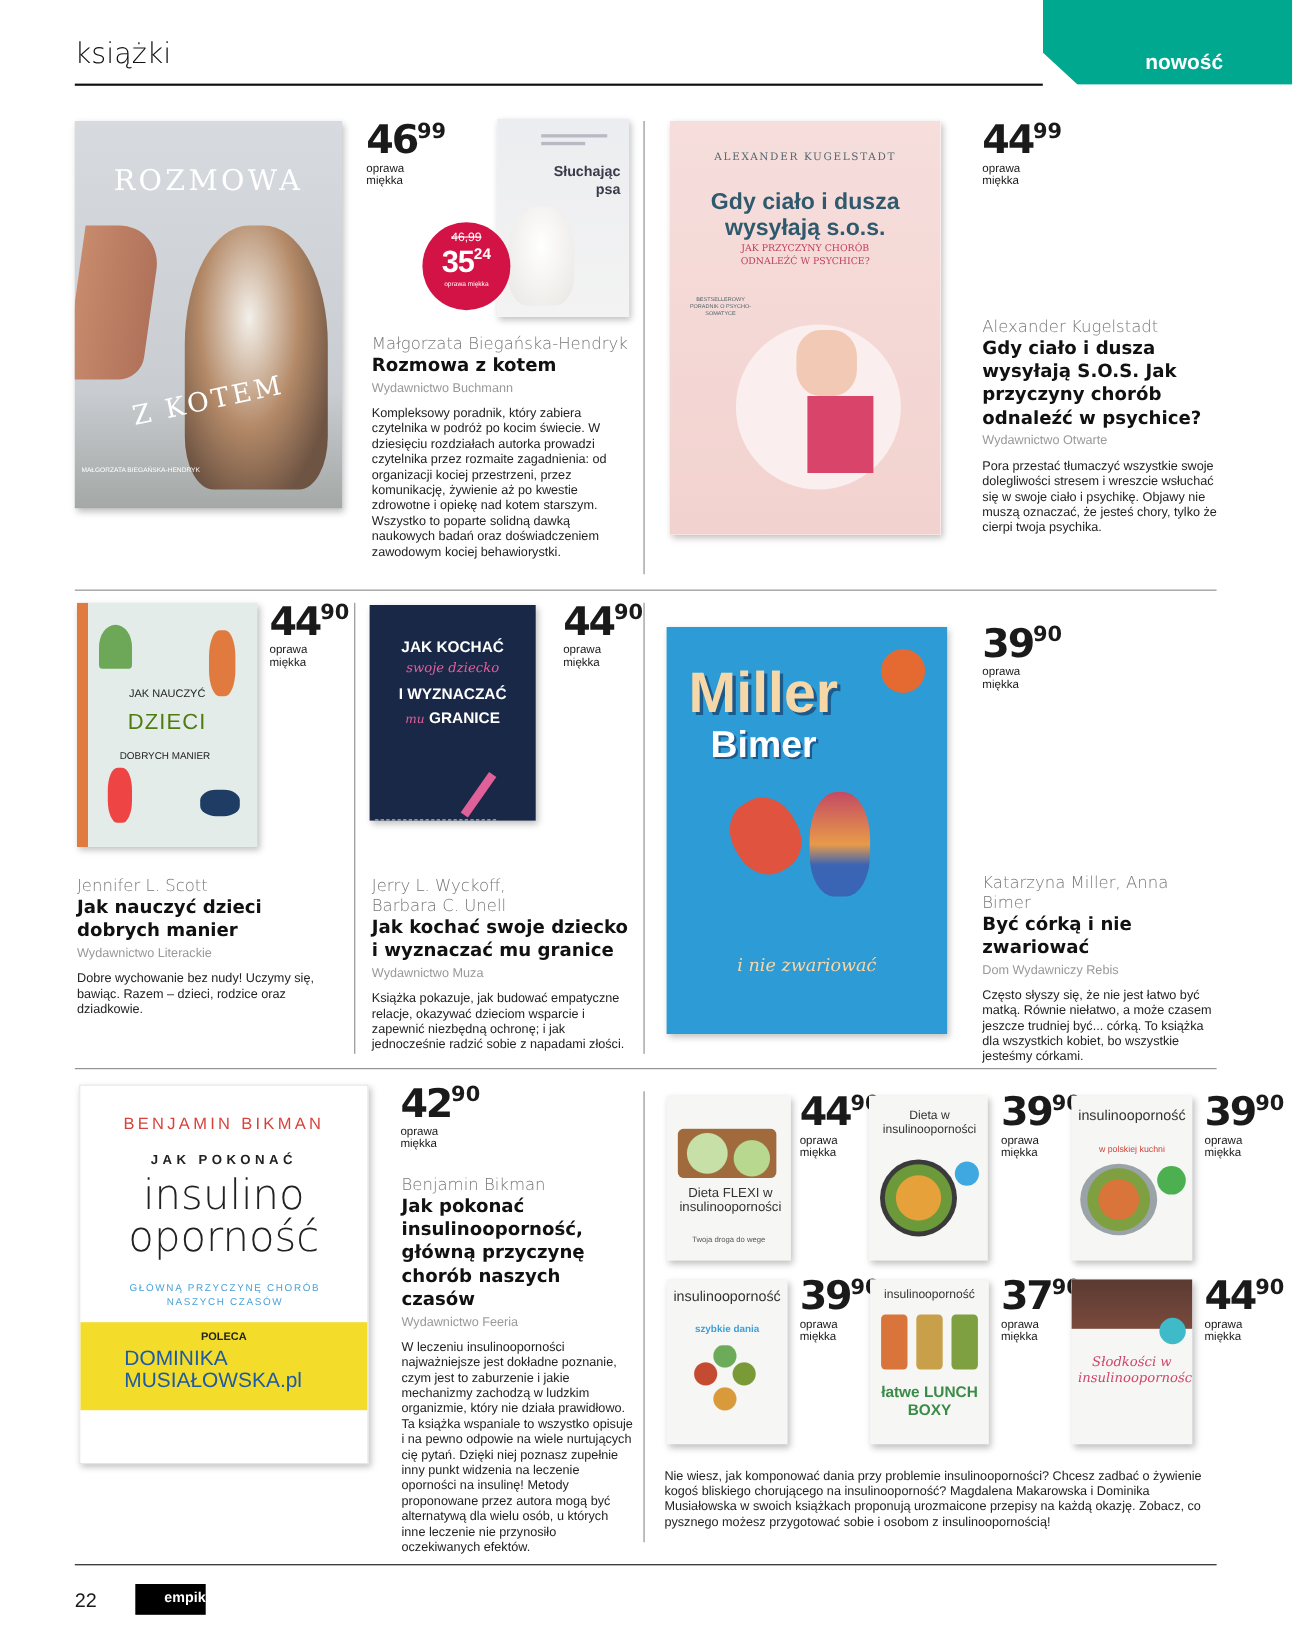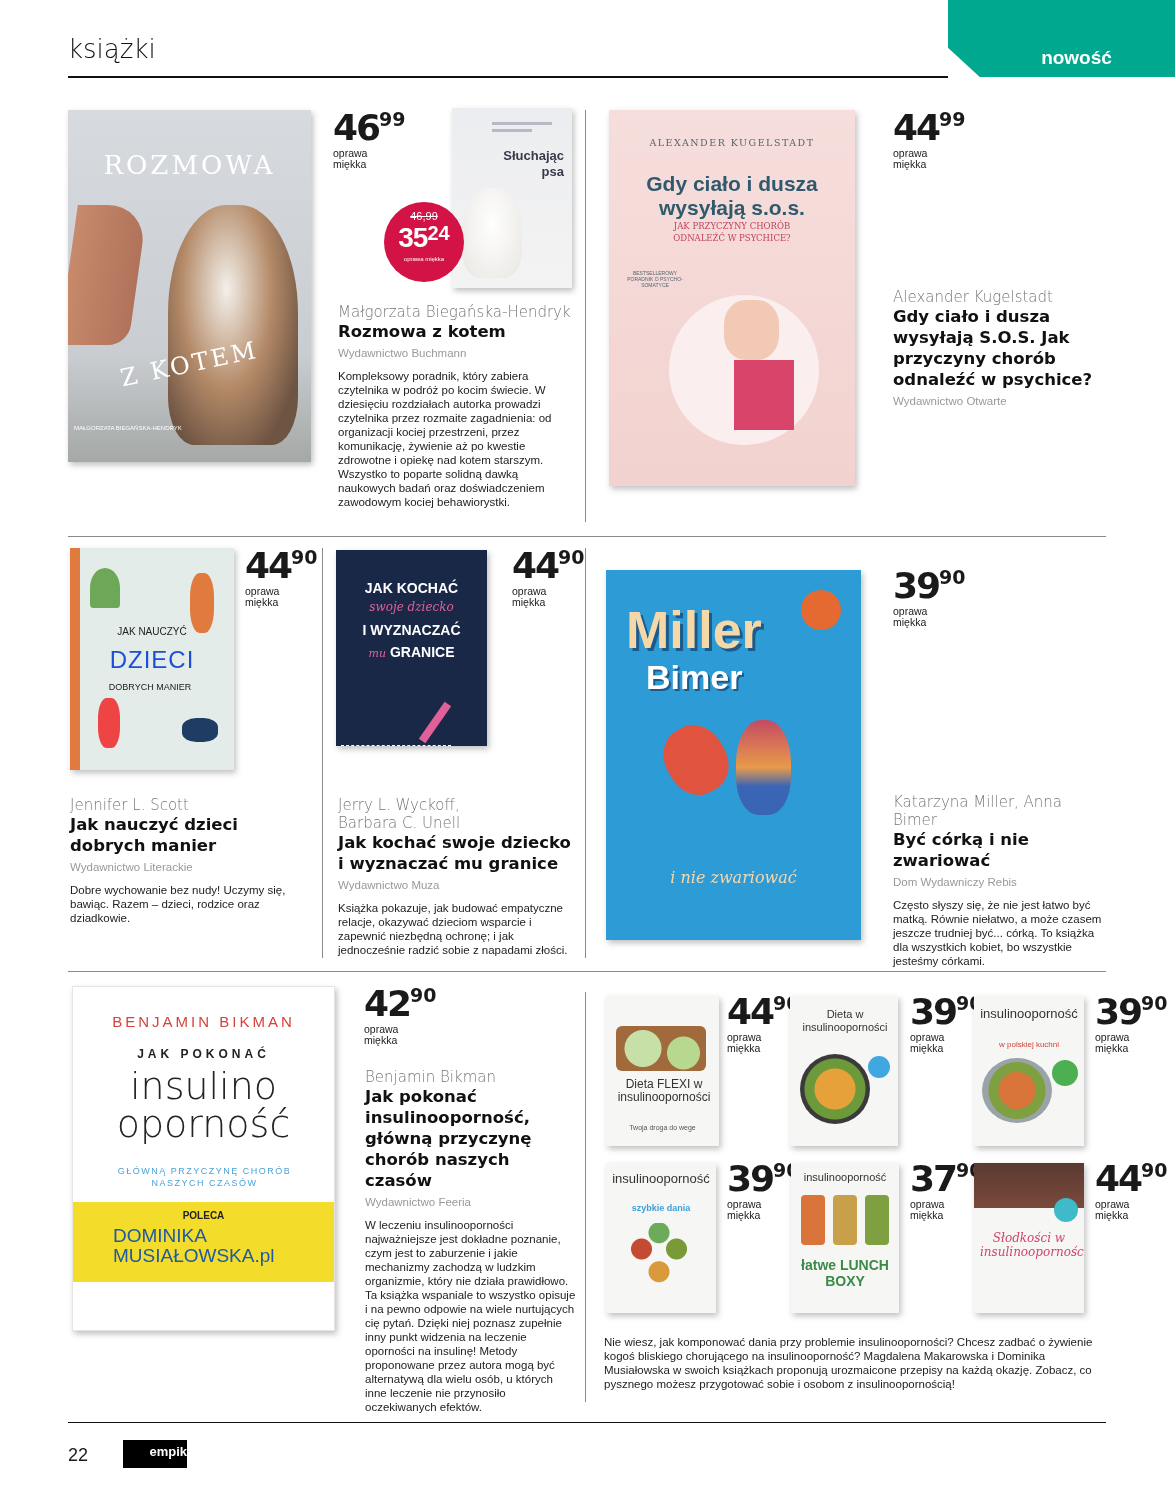--- a/index.html
+++ b/index.html
@@ -33,21 +33,21 @@
   
   .cover { box-shadow: 2px 3px 6px rgba(0,0,0,0.25); overflow: hidden; position: absolute; }
   .cover-text { position: absolute; width: 100%; text-align: center; }
 
   .promo-badge {
     position: absolute; left: 384px; top: 202px; width: 80px; height: 80px; border-radius: 50%;
     background: #d31245; color: #fff; text-align: center;
   }
   .promo-badge .old { font-size: 11px; text-decoration: line-through; margin-top: 8px; display: block; }
   .promo-badge .new-main { font-size: 28px; font-weight: bold; letter-spacing: -1px; }
-  .promo-badge .new-cents { font-size: 20px; font-weight: bold; vertical-align: top; }
+  .promo-badge .new-cents { font-size: 14px; font-weight: bold; vertical-align: top; }
   .promo-badge .lbl { font-size: 6px; display: block; margin-top: 2px; }
 
   .footer-rule { left: 68px; top: 1422px; width: 1038px; height: 1px; background: #111; }
   .page-no { left: 68px; top: 1445px; font-size: 18px; }
   .logo { left: 123px; top: 1440px; width: 64px; height: 28px; background: #000; color: #fff; font-weight: bold; font-size: 13px; text-align: right; line-height: 24px; }
 </style>
 </head>
 <body>
 
 <div class="abs section-title">książki</div>
@@ -108,26 +108,27 @@
 
 <div class="abs price" style="left:893px; top:110px;">
   <span class="main">44</span><span class="cents">99</span>
   <span class="binding">oprawa miękka</span>
 </div>
 
 <div class="abs" style="left:893px; top:288px; width:215px;">
   <div class="author">Alexander Kugelstadt</div>
   <div class="title">Gdy ciało i dusza wysyłają S.O.S. Jak przyczyny chorób odnaleźć w psychice?</div>
   <div class="publisher">Wydawnictwo Otwarte</div>
+  <div class="desc">Pora przestać tłumaczyć wszystkie swoje dolegliwości stresem i wreszcie wsłuchać się w swoje ciało i psychikę. Objawy nie muszą oznaczać, że jesteś chory, tylko że cierpi twoja psychika.</div>
 </div>
 
 <div class="cover" style="left:70px; top:548px; width:164px; height:222px; background:#e4ecea;">
   <div style="position:absolute; left:0; top:0; width:10px; height:100%; background:#e07a3f;"></div>
   <div class="cover-text" style="top:78px; font-size:10px; color:#222; line-height:11px;">JAK NAUCZYĆ</div>
-  <div class="cover-text" style="top:98px; font-size:24px; color:#1d4ed8; letter-spacing:1px;">DZIECI</div>
+  <div class="cover-text" style="top:98px; font-size:20px; color:#4d7c0f; letter-spacing:1px;">DZIECI</div>
   <div class="cover-text" style="top:134px; left:30px; width:100px; font-size:9px; color:#222; line-height:11px;">DOBRYCH MANIER</div>
   <div style="position:absolute; left:20px; top:20px; width:30px; height:40px; background:#6ca858; border-radius:50% 50% 10% 10%;"></div>
   <div style="position:absolute; left:120px; top:25px; width:24px; height:60px; background:#e07a3f; border-radius:40%;"></div>
   <div style="position:absolute; left:28px; top:150px; width:22px; height:50px; background:#e44; border-radius:40%;"></div>
   <div style="position:absolute; left:112px; top:170px; width:36px; height:24px; background:#1e3c64; border-radius:40%;"></div>
 </div>
 <div class="abs price" style="left:245px; top:548px;">
   <span class="main">44</span><span class="cents">90</span>
   <span class="binding">oprawa miękka</span>
 </div>

